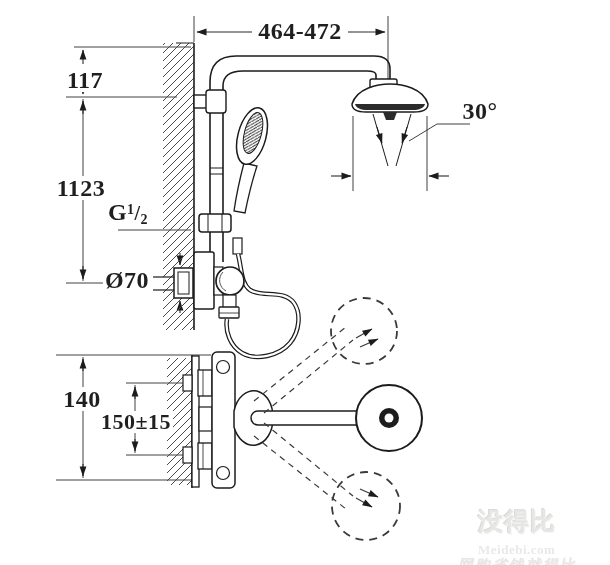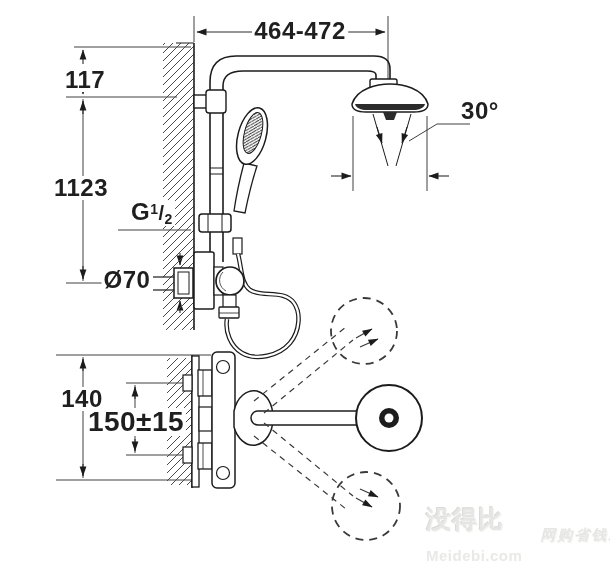--- a/index.html
+++ b/index.html
@@ -1,39 +1,39 @@
 <!DOCTYPE html>
 <html><head>
 <meta charset="utf-8">
 <style>
   html,body{margin:0;padding:0;background:#ffffff;}
   #stage{
     position:relative;width:610px;height:565px;background:#ffffff;overflow:hidden;
-    font-family:Liberation Sans, sans-serif;color:#1c1c1c;text-align:center;
+    font-family:Liberation Serif, serif;color:#1c1c1c;text-align:center;
   }
   #lineart{position:absolute;left:0;top:0;}
   .dimlabel{
     position:absolute;transform:translate(-50%,-50%);
     background:#ffffff;padding:0 2px;white-space:nowrap;
     font-size:24px;font-weight:bold;color:#1f1f1f;letter-spacing:0.5px;line-height:1;
   }
-  .dimlabel.small{font-size:28px;}
+  .dimlabel.small{font-size:22px;}
   .gfrac{font-size:24px;font-weight:bold;}
   .gfrac sup{font-size:14px;vertical-align:6px;}
   .gfrac .slash{font-size:20px;}
   .gfrac sub{font-size:14px;vertical-align:-4px;}
   
   #watermark{
     position:absolute;left:426px;top:509px;width:182px;height:52px;
-    display:flex;align-items:center;color:#e2e2e0;user-select:none;
+    display:flex;align-items:center;color:#e2e2e0;user-select:none;flex-direction:column;
   }
   #wm-left{display:flex;flex-direction:column;align-items:flex-start;line-height:1;}
   #wm-brand{font-size:25px;font-weight:bold;letter-spacing:1px;
     color:#e6e6e4;text-shadow:1px 1px 0 #f6f6f4,-1px -1px 0 #dadad8;}
-  #wm-site{font-size:15px;font-weight:bold;color:#e9e9e7;margin-top:16px;letter-spacing:0.5px;}
+  #wm-site{font-size:13px;font-weight:bold;color:#e9e9e7;margin-top:9px;letter-spacing:0.5px;}
   #wm-divider{width:2px;height:36px;background:#e7e7e5;margin:0 8px 0 10px;}
   #wm-slogan{font-size:15px;font-weight:bold;font-style:italic;letter-spacing:2px;
     color:#e6e6e4;text-shadow:1px 1px 0 #f6f6f4;white-space:nowrap;}
 </style>
 </head>
 <body>
 
 <div id="stage">
 
 <svg id="lineart" width="610" height="565" viewBox="0 0 610 565">
@@ -220,21 +220,21 @@
     <path d="M360,489 L378,497" stroke-width="1.2" marker-end="url(#arr)"></path>
   </g>
 </svg>
 
 <div class="dimlabel" style="left:300px;top:31px;">464-472</div>
 
 <div class="dimlabel" style="left:85px;top:80px;">117</div>
 
 <div class="dimlabel" style="left:81px;top:188px;">1123</div>
 
-<div class="dimlabel gfrac" style="left:152px;top:213px;">
+<div class="dimlabel gfrac" style="left:128px;top:213px;">
   <span>G</span><sup>1</sup><span class="slash">/</span><sub>2</sub>
 </div>
 
 <div class="dimlabel" style="left:127px;top:280px;">Ø70</div>
 
 <div class="dimlabel" style="left:448px;top:111px;margin-left:32px;">30°</div>
 
 
 <div class="dimlabel" style="left:82px;top:399px;">140</div>
 

